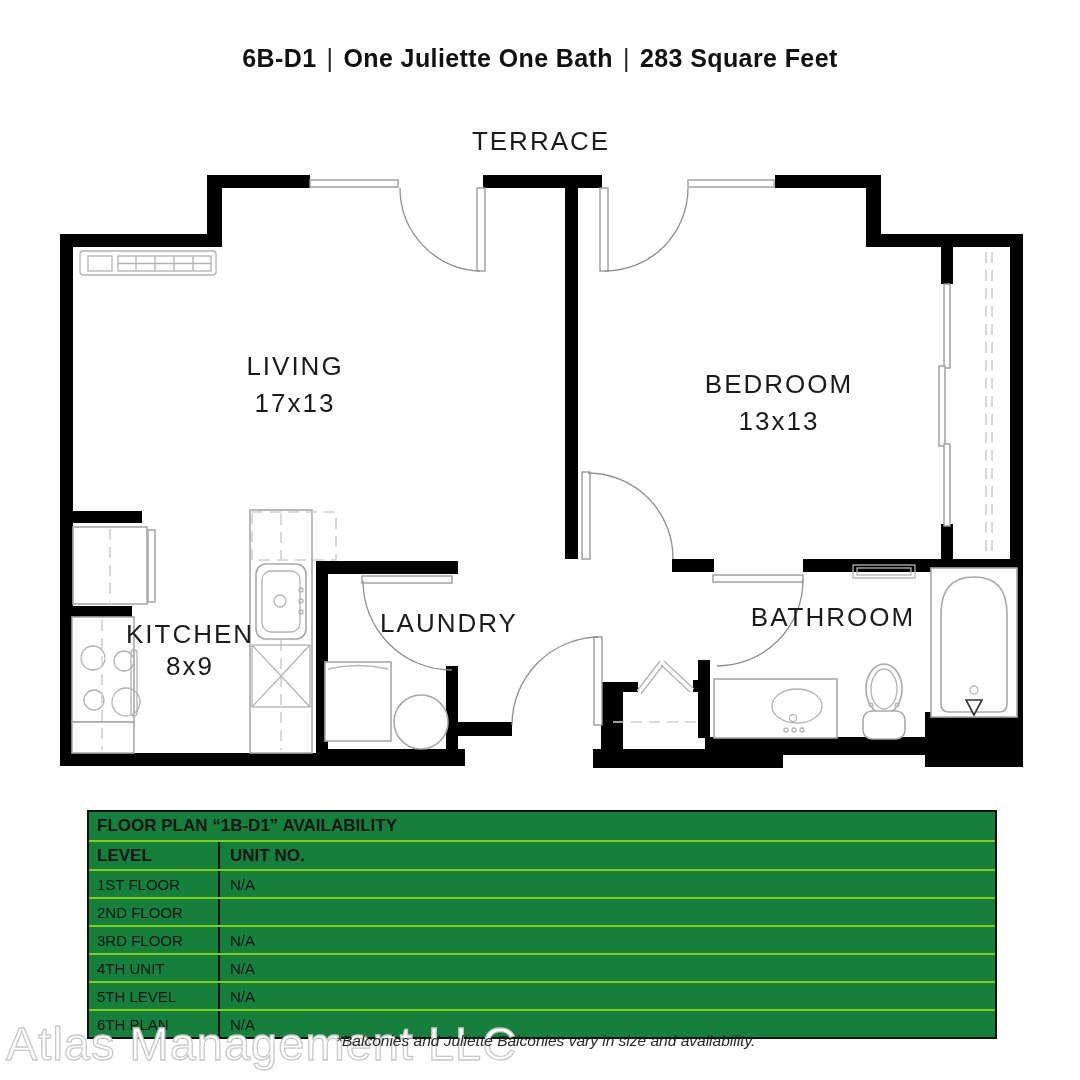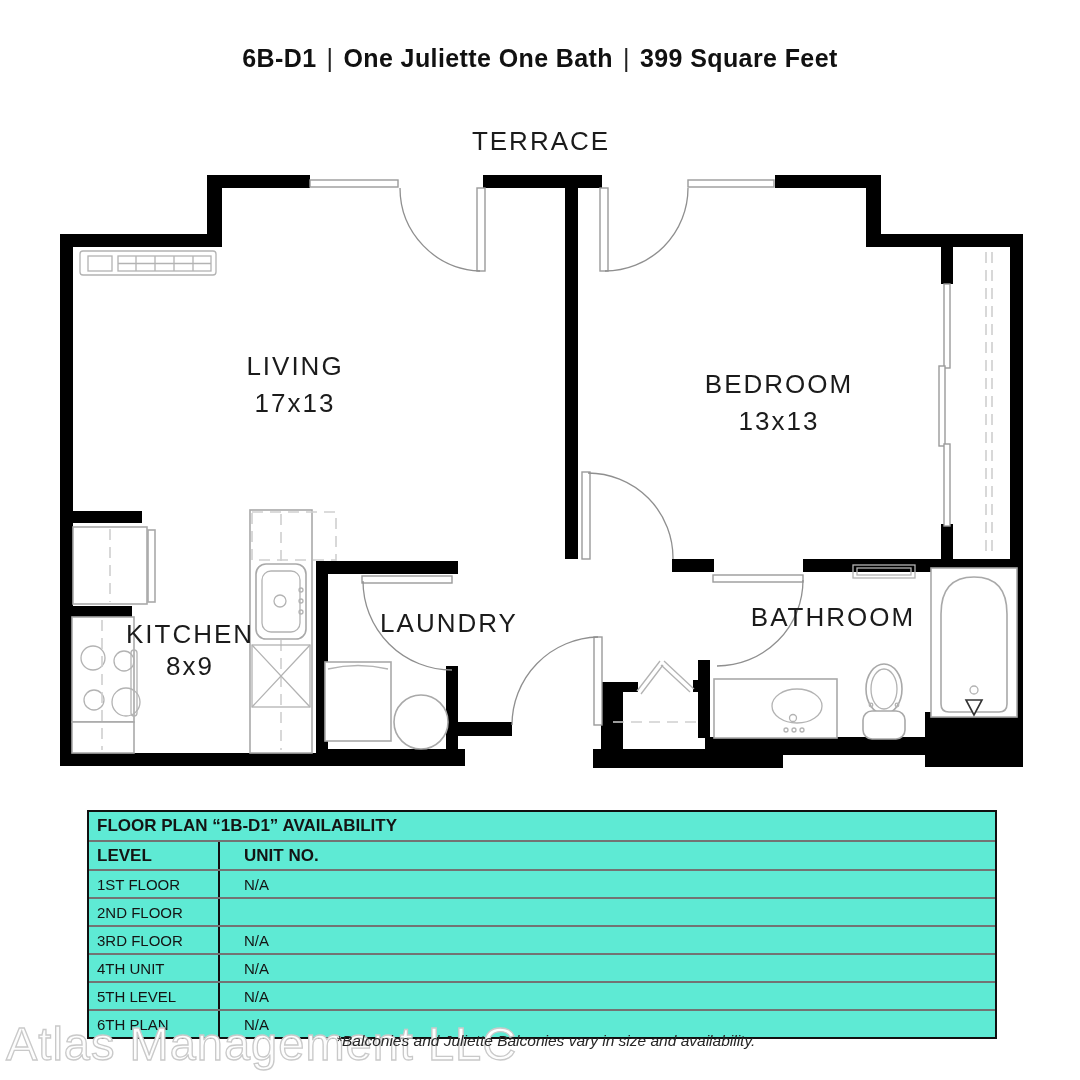--- a/index.html
+++ b/index.html
@@ -11,40 +11,40 @@
   svg.plan{position:absolute;left:0;top:0;}
   svg .wall{fill:#000;stroke:none;}
   svg .leaf{fill:#fff;stroke:#9b9b9b;stroke-width:1.4;}
   svg .arc{fill:none;stroke:#8f8f8f;stroke-width:1.3;}
   svg .fx{fill:#fff;stroke:#a9a9a9;stroke-width:1.6;}
   svg .fxl{fill:none;stroke:#b3b3b3;stroke-width:1.3;}
   svg .dash{fill:none;stroke:#cfcfcf;stroke-width:1.6;stroke-dasharray:11 7;}
   svg text.room{font-family:"Liberation Sans",sans-serif;font-size:26px;letter-spacing:2px;
                 fill:#1b1b1b;text-anchor:middle;}
   .avail{position:absolute;left:87px;top:810px;width:906px;border:2px solid #101010;
-         background:#5eead4;font-size:17px;color:#141414;}
-  .avail .trow{display:flex;border-top:2px solid #737373;height:26px;align-items:flex-end;}
+         background:#15803d;font-size:17px;color:#141414;}
+  .avail .trow{display:flex;border-top:2px solid #84cc16;height:26px;align-items:flex-end;}
   .avail .trow:first-child{border-top:none;}
   .avail .thead{font-weight:bold;height:27px;}
   .avail .c1{width:121px;padding-left:8px;border-right:2px solid #101010;height:100%;
              display:flex;align-items:center;flex:none;}
-  .avail .c2{padding-left:24px;display:flex;align-items:center;height:100%;flex:1;}
+  .avail .c2{padding-left:10px;display:flex;align-items:center;height:100%;flex:1;}
   .avail .spanrow{padding-left:8px;font-weight:bold;height:28px;display:flex;align-items:center;}
   .avail .data{font-size:15px;font-weight:400;}
   .watermark{position:absolute;left:6px;top:1016px;font-size:47px;letter-spacing:1px;
              color:#fdfdfd;-webkit-text-stroke:1.3px #c9c9c9;white-space:nowrap;}
   .note{position:absolute;left:336px;top:1032px;font-style:italic;font-size:15.5px;color:#262626;}
 </style>
 </head>
 <body>
 
 <div class="page">
 
   <div class="title">
-    <span>6B-D1</span><span class="sep">|</span><span>One Juliette One Bath</span><span class="sep">|</span><span>399 Square Feet</span>
+    <span>6B-D1</span><span class="sep">|</span><span>One Juliette One Bath</span><span class="sep">|</span><span>283 Square Feet</span>
   </div>
 
   <svg class="plan" width="1080" height="1080" viewBox="0 0 1080 1080">
 
     <g>
 
       <rect class="wall" x="207" y="175" width="103" height="13"></rect>
       <rect class="wall" x="207" y="175" width="15" height="72"></rect>
       <rect class="wall" x="60" y="234" width="162" height="13"></rect>
 

